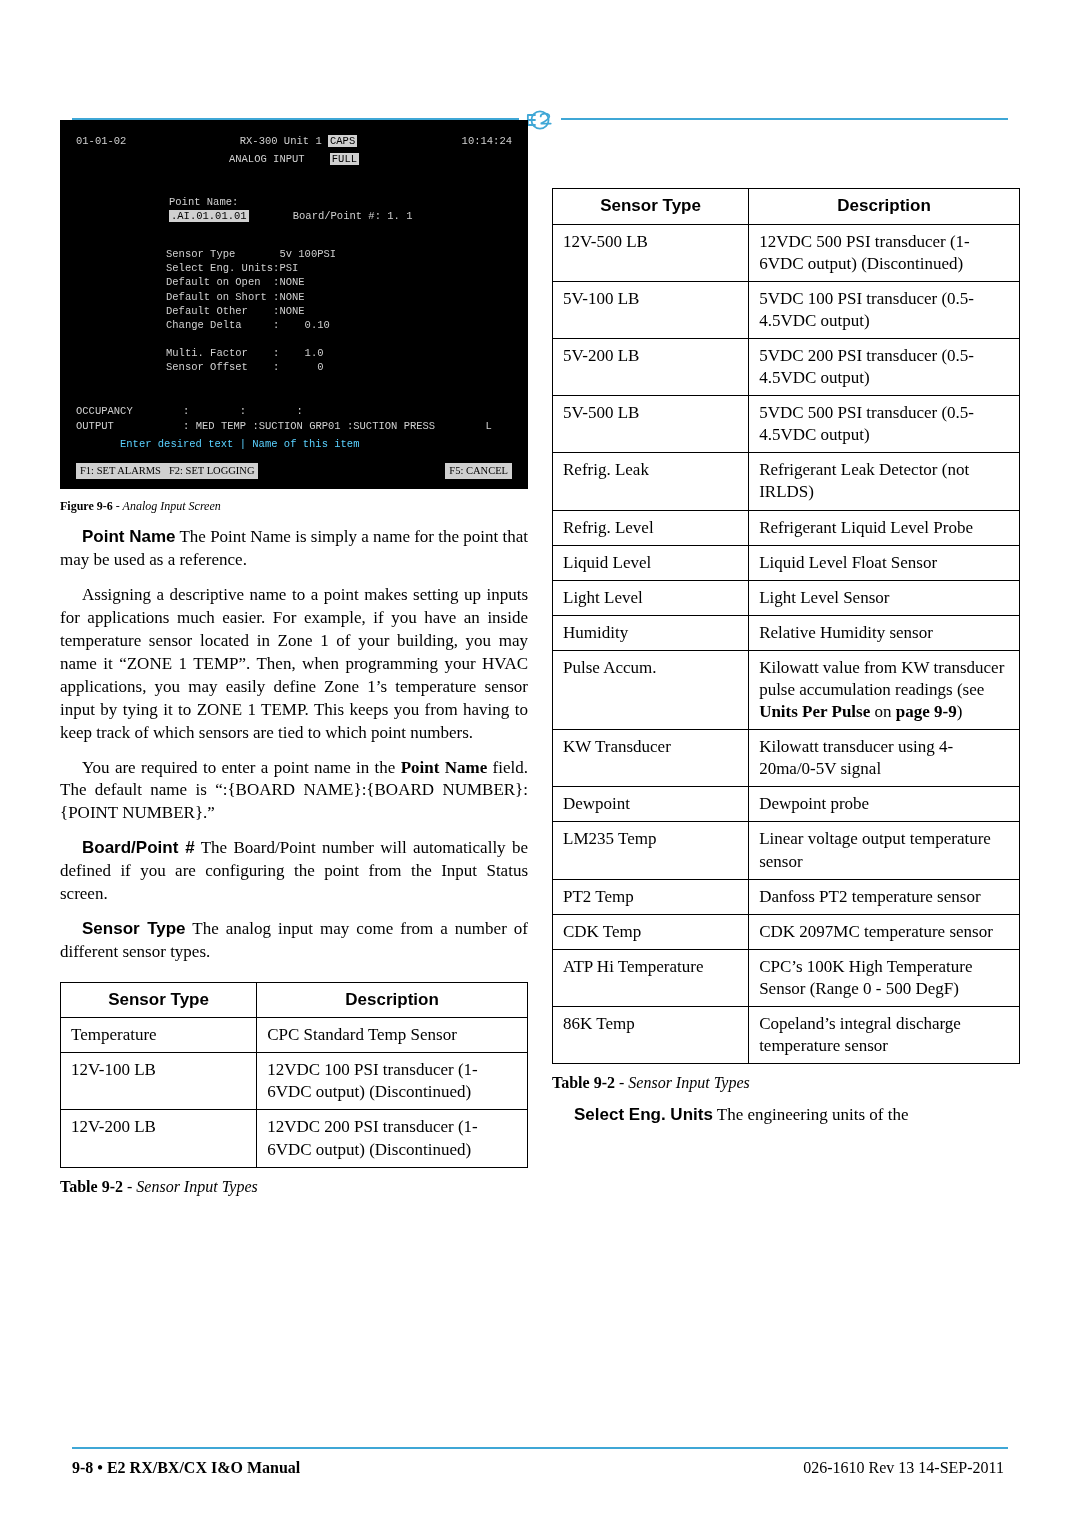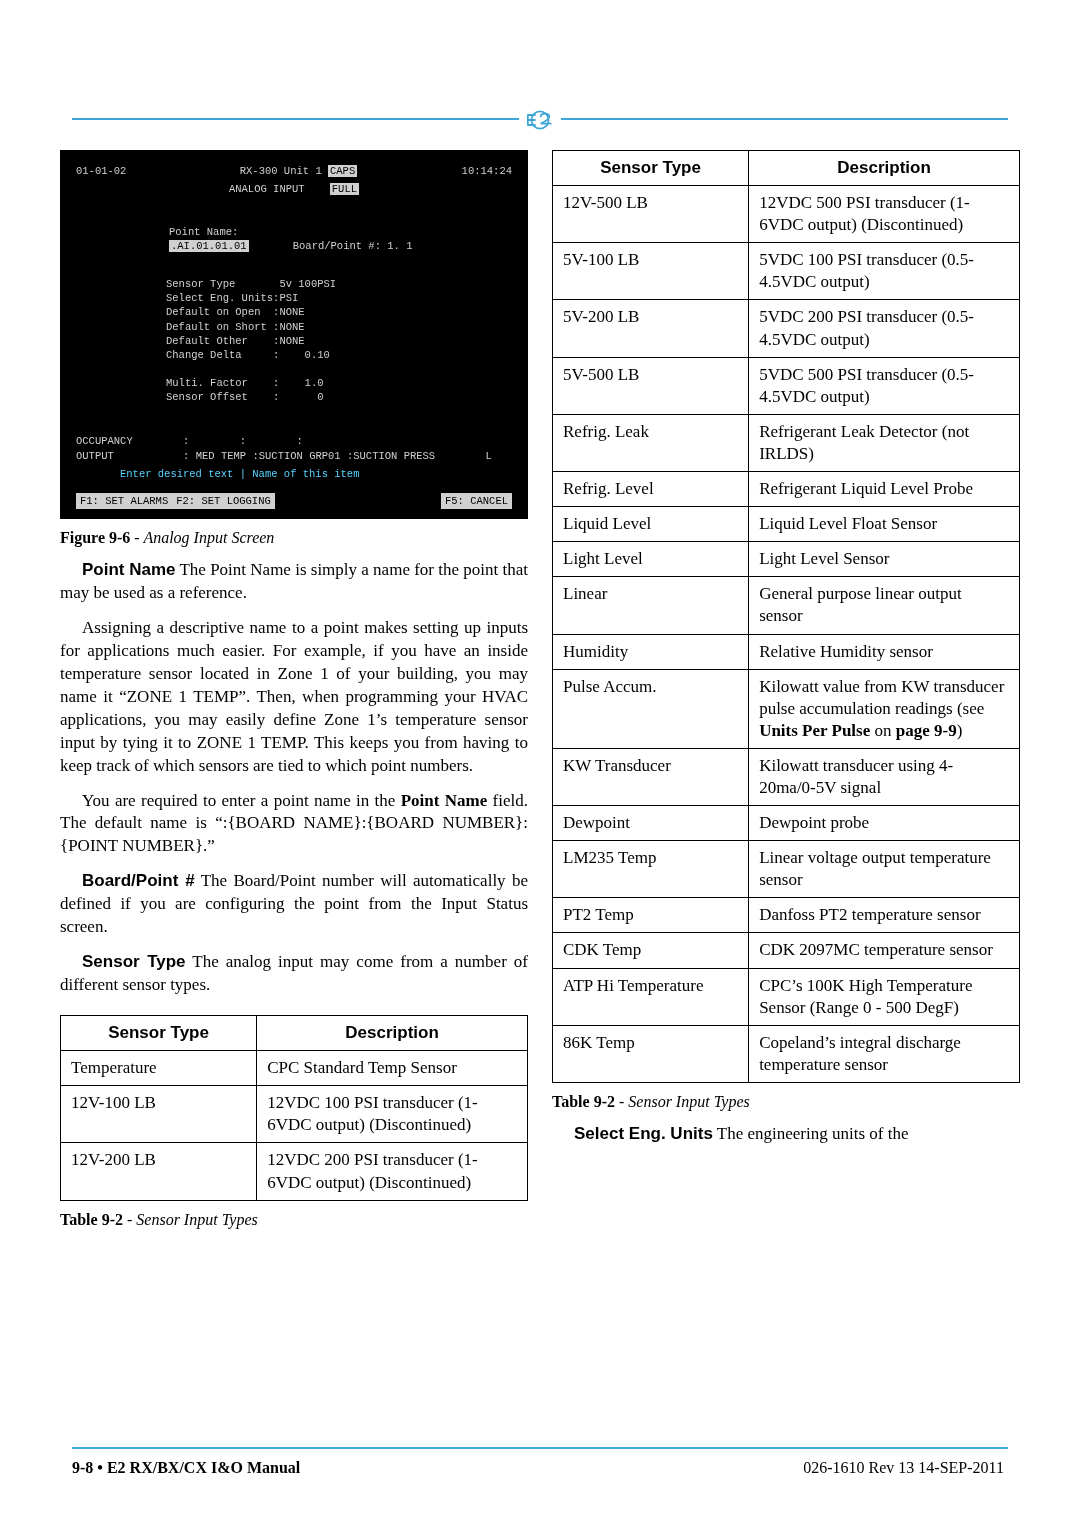--- a/index.html
+++ b/index.html
@@ -30,21 +30,21 @@
     background: #fff;
     padding: 0 6px;
     display: flex;
     align-items: center;
     justify-content: center;
   }
   .logo-wrap svg { display: block; }
   .columns {
     display: flex;
     gap: 24px;
-    margin-top: 30px;
+    align-items: center;
   }
   .col {
     flex: 1 1 0;
     min-width: 0;
   }
   
   .term {
     background: #000;
     color: #d0d0d0;
     font-family: "Courier New", monospace;
@@ -58,25 +58,25 @@
   .term-top { display:flex; justify-content:space-between; align-items:center; margin-bottom:4px;}
   .term-top .center { position:absolute; left:9px; right:0; text-align:center;}
   .inv { background:#d0d0d0; color:#000; padding:0 2px; }
   .blue { color:#5ad1ff;padding-left:44px; }
   .term-body { margin-top: 14px; margin-left: 30px;}
   .term-row { white-space: pre; }
   .term-sec2 { margin-top: 14px; }
   .term-sec3 { margin-top: 18px; margin-left: 0;}
   .term-bottom1 { margin-top: 30px; margin-left: 0;}
   .term-bottom2 { margin-top: 4px; margin-left: 0;}
-  .term-footer { margin-top: 12px; display:flex; }
+  .term-footer { margin-top: 12px; display:flex;font-family:Liberation Serif, serif; }
   .term-footer .cell { padding:1px 4px; }
   .fill { flex:1 1 auto; }
 
-  .fig-caption { margin-top: 10px; font-style: italic; font-size: 16px; }
+  .fig-caption { margin-top: 10px; font-style: italic; font-size: 12px; }
   .fig-caption b { font-style: normal; font-weight: bold; }
 
   .para { margin-top: 12px; line-height: 1.35; text-align: justify; text-indent: 22px;}
   .runin { font-family: Arial, Helvetica, sans-serif; font-weight: bold; }
 
   
   table { border-collapse: collapse; width: 100%; margin-top: 18px; }
   th, td {
     border: 1.5px solid #000;
     padding: 6px 10px;
@@ -262,24 +262,20 @@
           </tr>
           <tr>
             <td>Liquid Level</td>
             <td>Liquid Level Float Sensor</td>
           </tr>
           <tr>
             <td>Light Level</td>
             <td>Light Level Sensor</td>
           </tr>
           <tr>
-            <td>Linear</td>
-            <td>General purpose linear output sensor</td>
-          </tr>
-          <tr>
             <td>Humidity</td>
             <td>Relative Humidity sensor</td>
           </tr>
           <tr>
             <td>Pulse Accum.</td>
             <td>Kilowatt value from KW transducer pulse accumulation readings (see <b>Units Per Pulse</b> on <b>page 9-9</b>)</td>
           </tr>
           <tr>
             <td>KW Transducer</td>
             <td>Kilowatt transducer using 4-20ma/0-5V signal</td>

